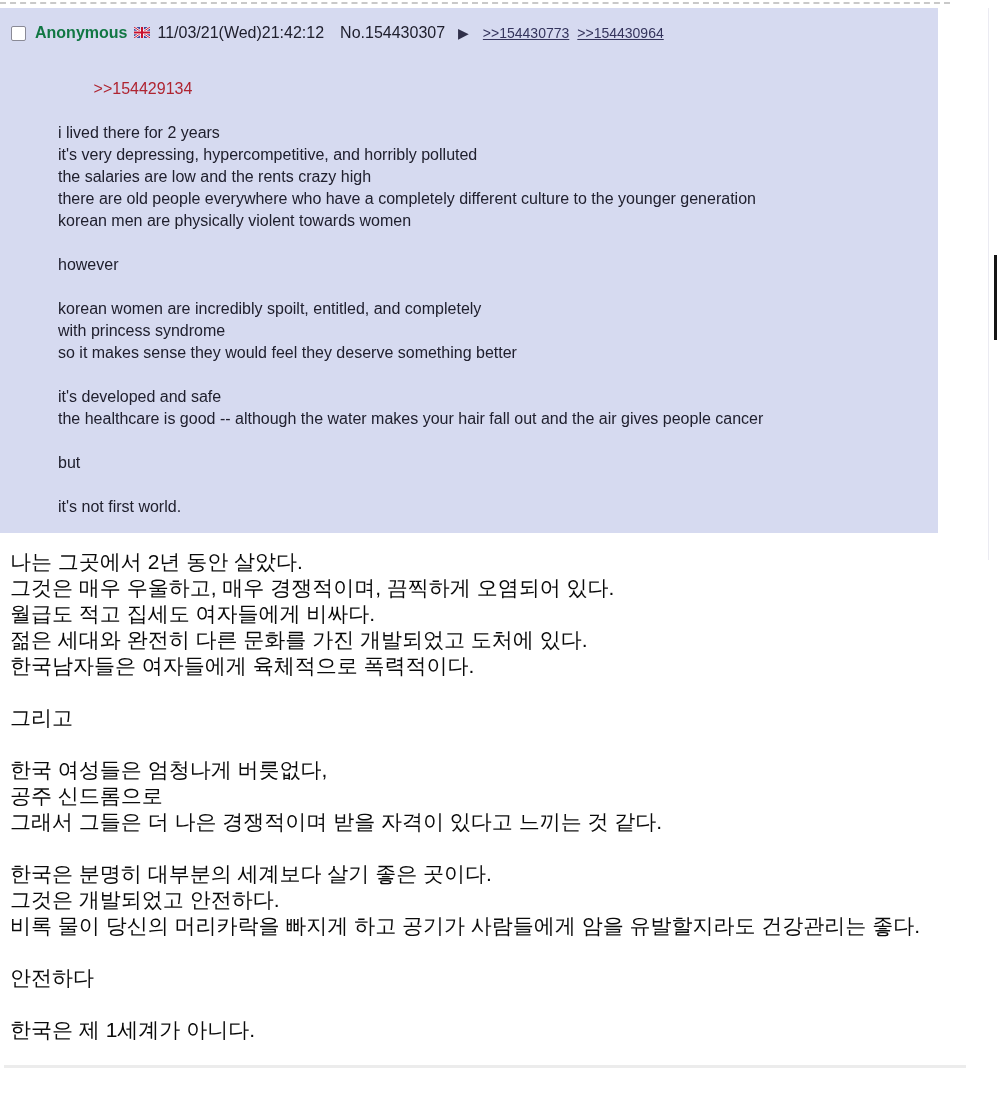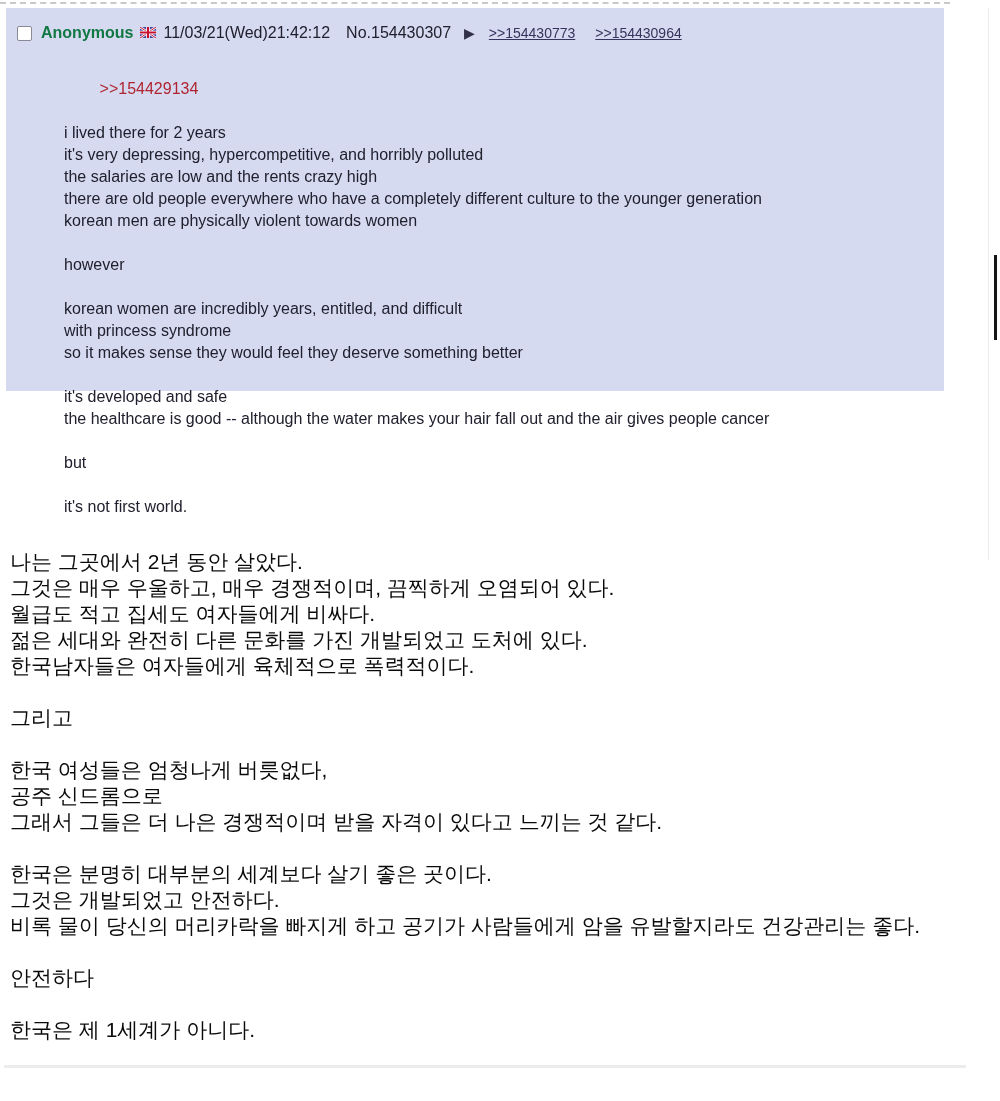--- a/index.html
+++ b/index.html
@@ -10,22 +10,22 @@
     overflow: hidden;
   }
   .page { position: relative; width: 1000px; height: 1101px; }
 
   .hr-top {
     position: absolute; top: 2px; left: 0; width: 950px; height: 0;
     border-top: 2px dashed #c9c9c9;
   }
 
   .post {
-    position: absolute; top: 8px; left: 6px;
-    width: 938px; height: 383px;
+    position: absolute; top: 8px; left: 0;
+    width: 938px; height: 525px;
     background: var(--post-bg, #d6daf0);
     box-sizing: border-box;
   }
   .post-header {
     display: flex; align-items: center;
     padding: 15px 0 0 11px;
     font-size: 16px; color: var(--text-dark, #20202e);
     height: 20px; line-height: 20px;
   }
   .checkbox {
@@ -41,21 +41,21 @@
   .post-datetime { margin-left: 7px; }
   .post-number { margin-left: 16px; color: var(--text-dark, #20202e); text-decoration: none; cursor: pointer; }
   .menu-arrow {
     margin-left: 13px; font-size: 14px; color: #30304a; cursor: pointer;
     line-height: 20px;
   }
   .backlink {
     margin-left: 14px; font-size: 14px;
     color: var(--link-navy, #34345c); text-decoration: underline; cursor: pointer;
   }
-  .backlink + .backlink { margin-left: 20px; }
+  .backlink + .backlink { margin-left: 8px; }
 
   .post-body {
     margin: 13px 20px 0 58px;
     font-size: 16px; line-height: 22px;
     color: var(--text-dark, #20202e);
   }
   .quote-link {
     display: inline-block;
     color: var(--quote-red, #af2431); cursor: pointer; text-align: center;
   }
@@ -116,21 +116,21 @@
       </div>
       <div>
           <div class="line">i lived there for 2 years</div>
           <div class="line">it's very depressing, hypercompetitive, and horribly polluted</div>
           <div class="line">the salaries are low and the rents crazy high</div>
           <div class="line">there are old people everywhere who have a completely different culture to the younger generation</div>
           <div class="line">korean men are physically violent towards women</div>
           <div class="line">&nbsp;</div>
           <div class="line">however</div>
           <div class="line">&nbsp;</div>
-          <div class="line">korean women are incredibly years, entitled, and difficult</div>
+          <div class="line">korean women are incredibly spoilt, entitled, and completely</div>
           <div class="line">with princess syndrome</div>
           <div class="line">so it makes sense they would feel they deserve something better</div>
           <div class="line">&nbsp;</div>
           <div class="line">it's developed and safe</div>
           <div class="line">the healthcare is good -- although the water makes your hair fall out and the air gives people cancer</div>
           <div class="line">&nbsp;</div>
           <div class="line">but</div>
           <div class="line">&nbsp;</div>
           <div class="line">it's not first world.</div>
         </div>

